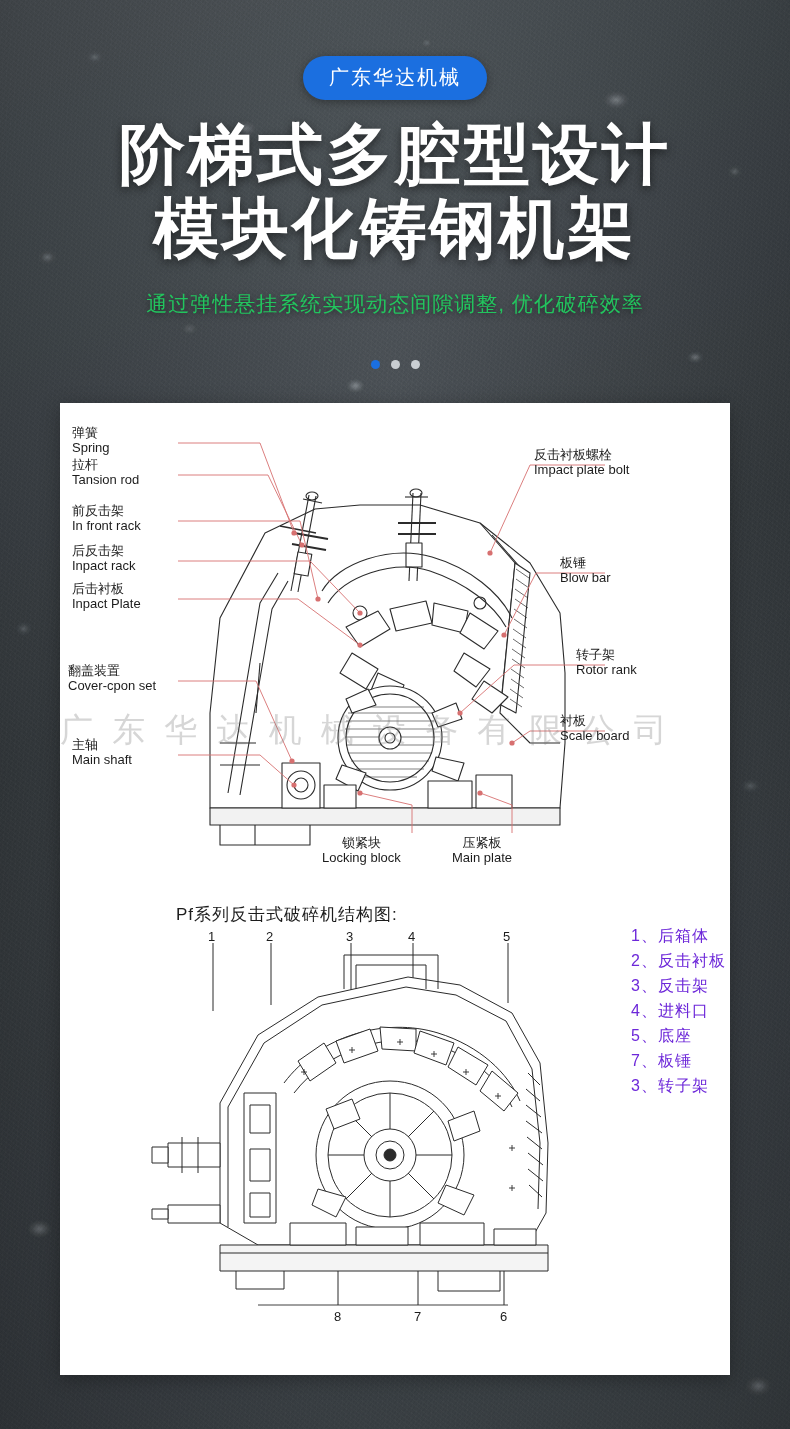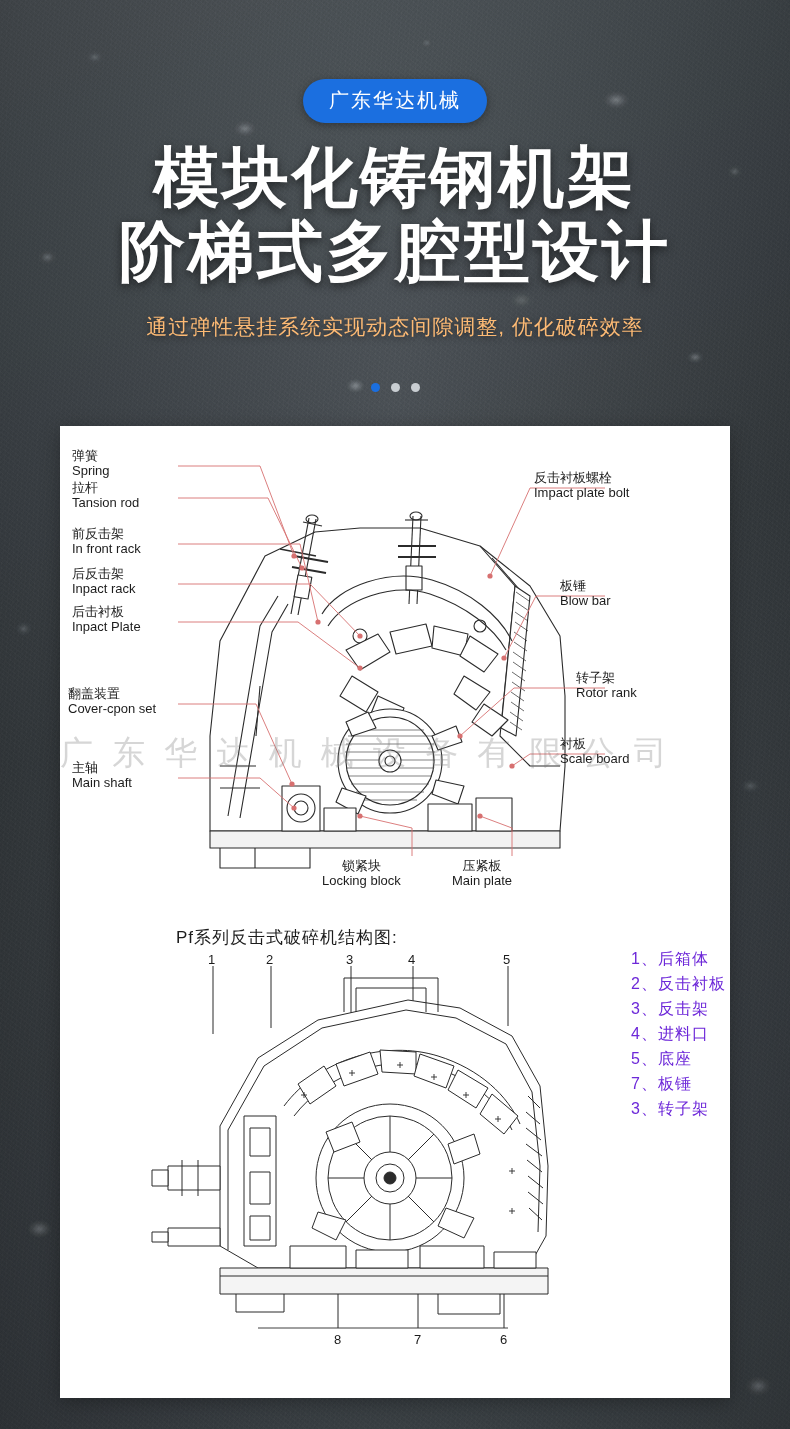--- a/index.html
+++ b/index.html
@@ -66,21 +66,21 @@
   .bg-vignette {
     position: absolute;
     inset: 0;
     background: radial-gradient(ellipse at 50% 28%, rgba(255,255,255,.05) 0%, rgba(0,0,0,.18) 70%, rgba(0,0,0,.34) 100%);
   }
 
   
   .hero {
     position: relative;
     width: 790px;
-    padding-top: 79px;
+    padding-top: 56px;
     text-align: center;
   }
   .brand-pill {
     display: inline-block;
     background: #1b6fe0;
     color: #ffffff;
     font-size: 20px;
     letter-spacing: 2px;
     padding: 8px 26px 9px;
     border-radius: 22px;
@@ -91,21 +91,21 @@
     color: #ffffff;
     font-size: 66px;
     line-height: 1.12;
     font-weight: bold;
     letter-spacing: 3px;
     text-shadow: 0 3px 10px rgba(0,0,0,.55);
   }
   .hero-title .line { display: block; }
   .hero-sub {
     margin-top: 24px;
-    color: #fdba74;
+    color: #22c55e;
     font-size: 21px;
     letter-spacing: 1px;
     text-shadow: 0 2px 6px rgba(0,0,0,.5);
   }
   .dots {
     margin-top: 42px;
     display: flex;
     justify-content: center;
     gap: 11px;
   }
@@ -176,22 +176,22 @@
 </head>
 <body>
 
 <div class="bg-texture"></div>
 <div class="bg-noise"></div>
 <div class="bg-vignette"></div>
 
 <div class="hero">
   <div class="brand-pill">广东华达机械</div>
   <div class="hero-title">
+    <span class="line">阶梯式多腔型设计</span>
     <span class="line">模块化铸钢机架</span>
-    <span class="line">阶梯式多腔型设计</span>
   </div>
   <div class="hero-sub">通过弹性悬挂系统实现动态间隙调整, 优化破碎效率</div>
   <div class="dots">
     <span class="dot active"></span>
     <span class="dot"></span>
     <span class="dot"></span>
   </div>
 </div>
 
 <div class="card">

